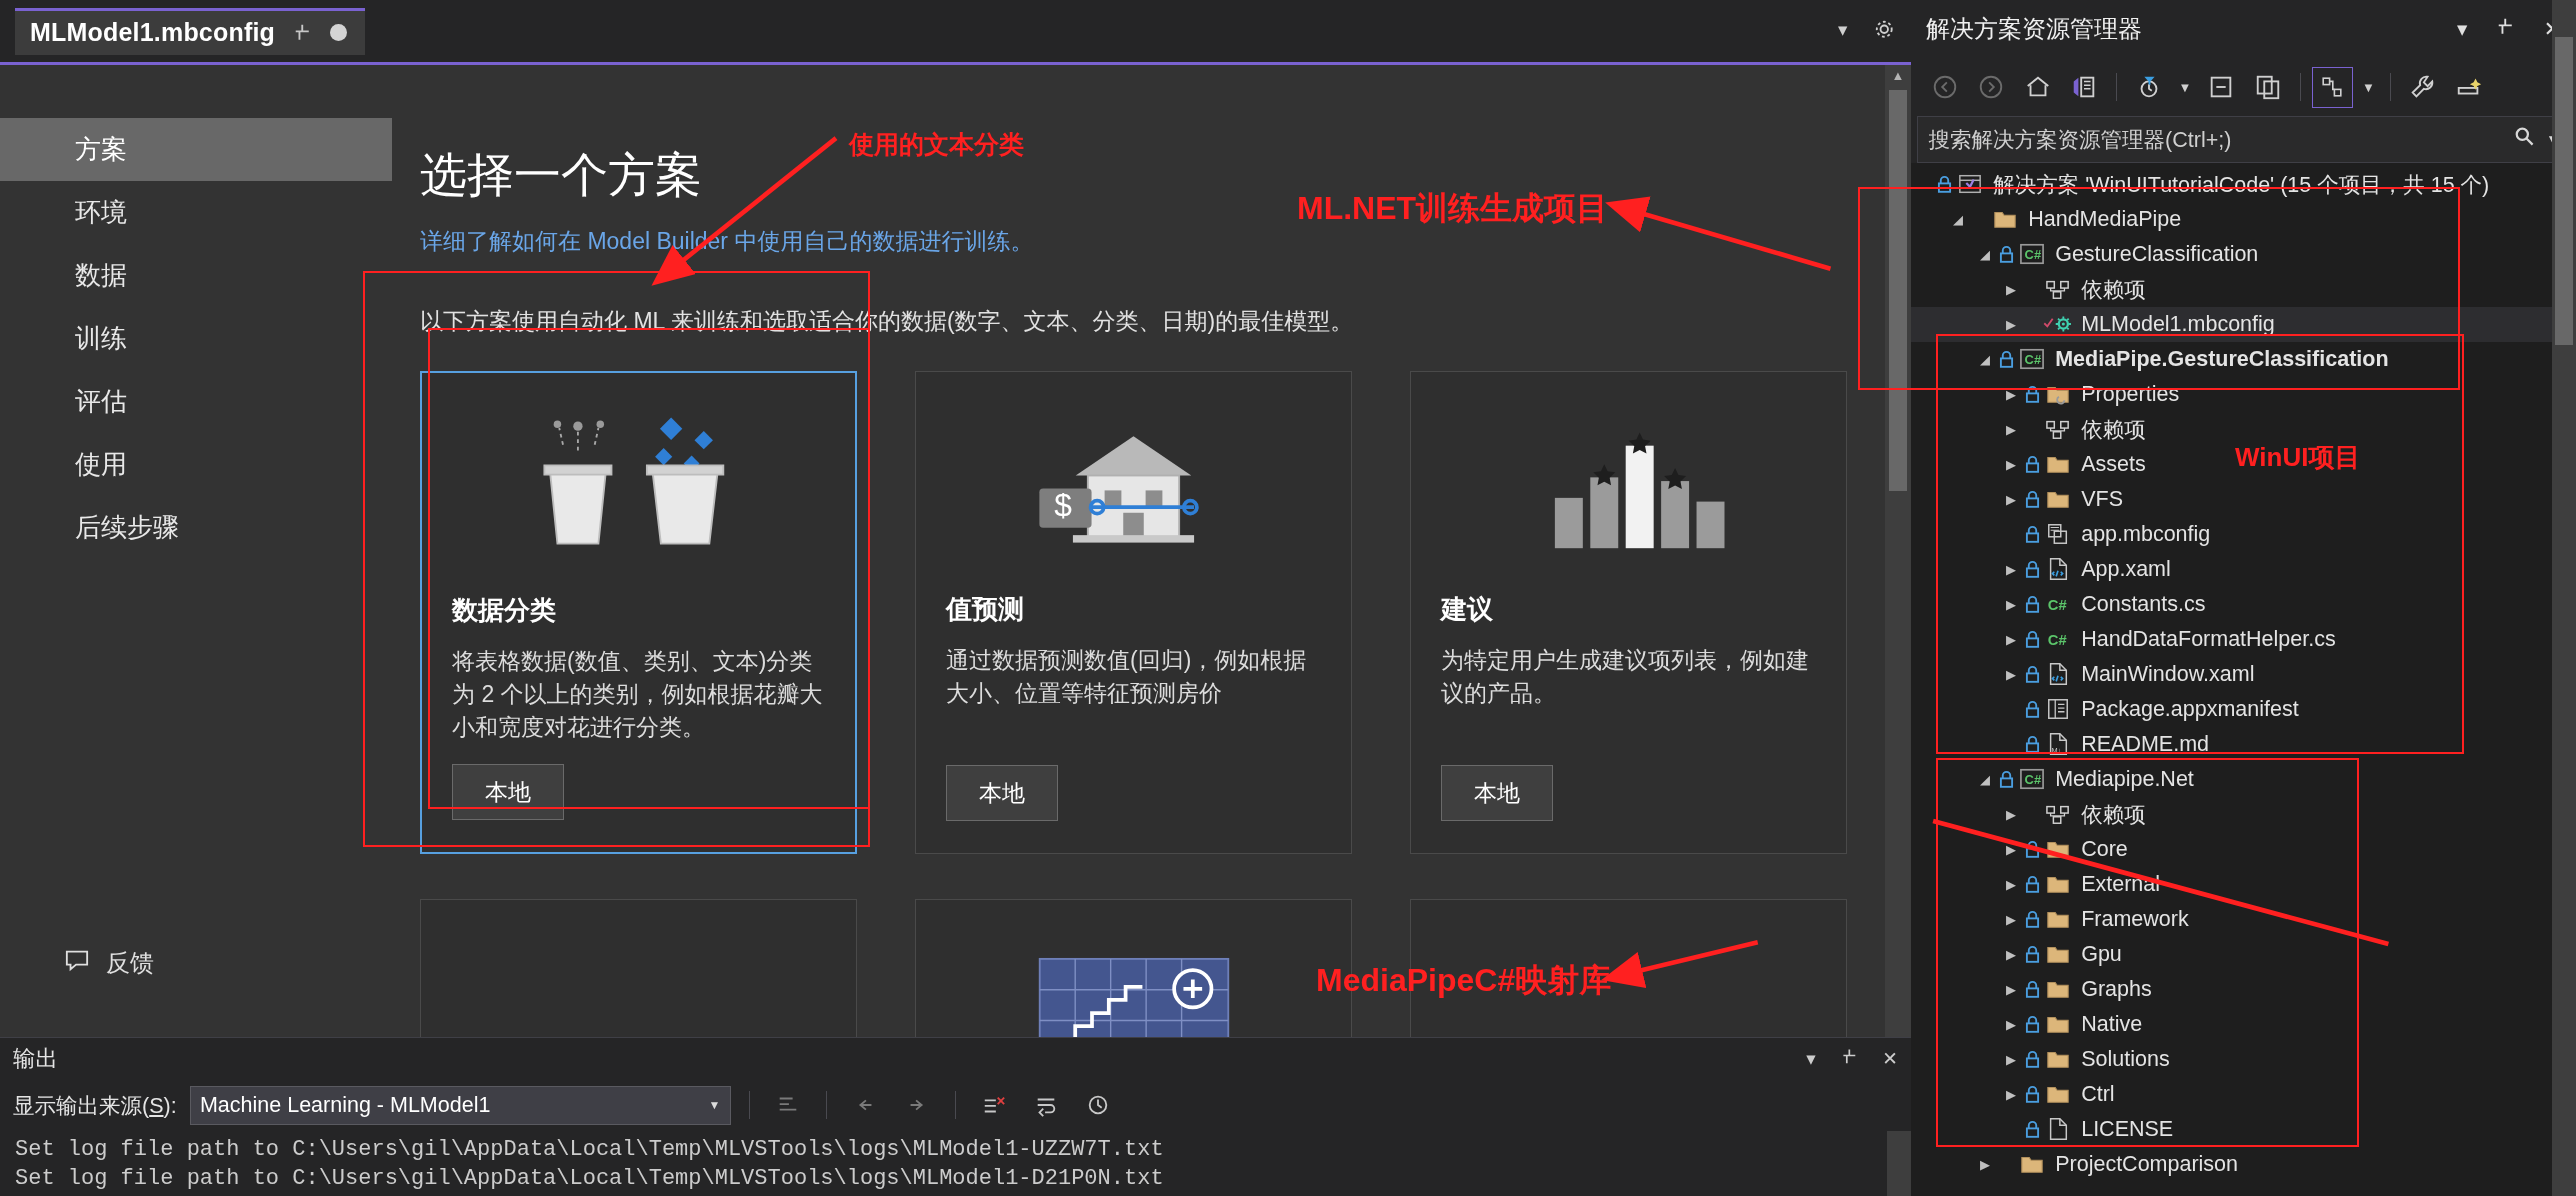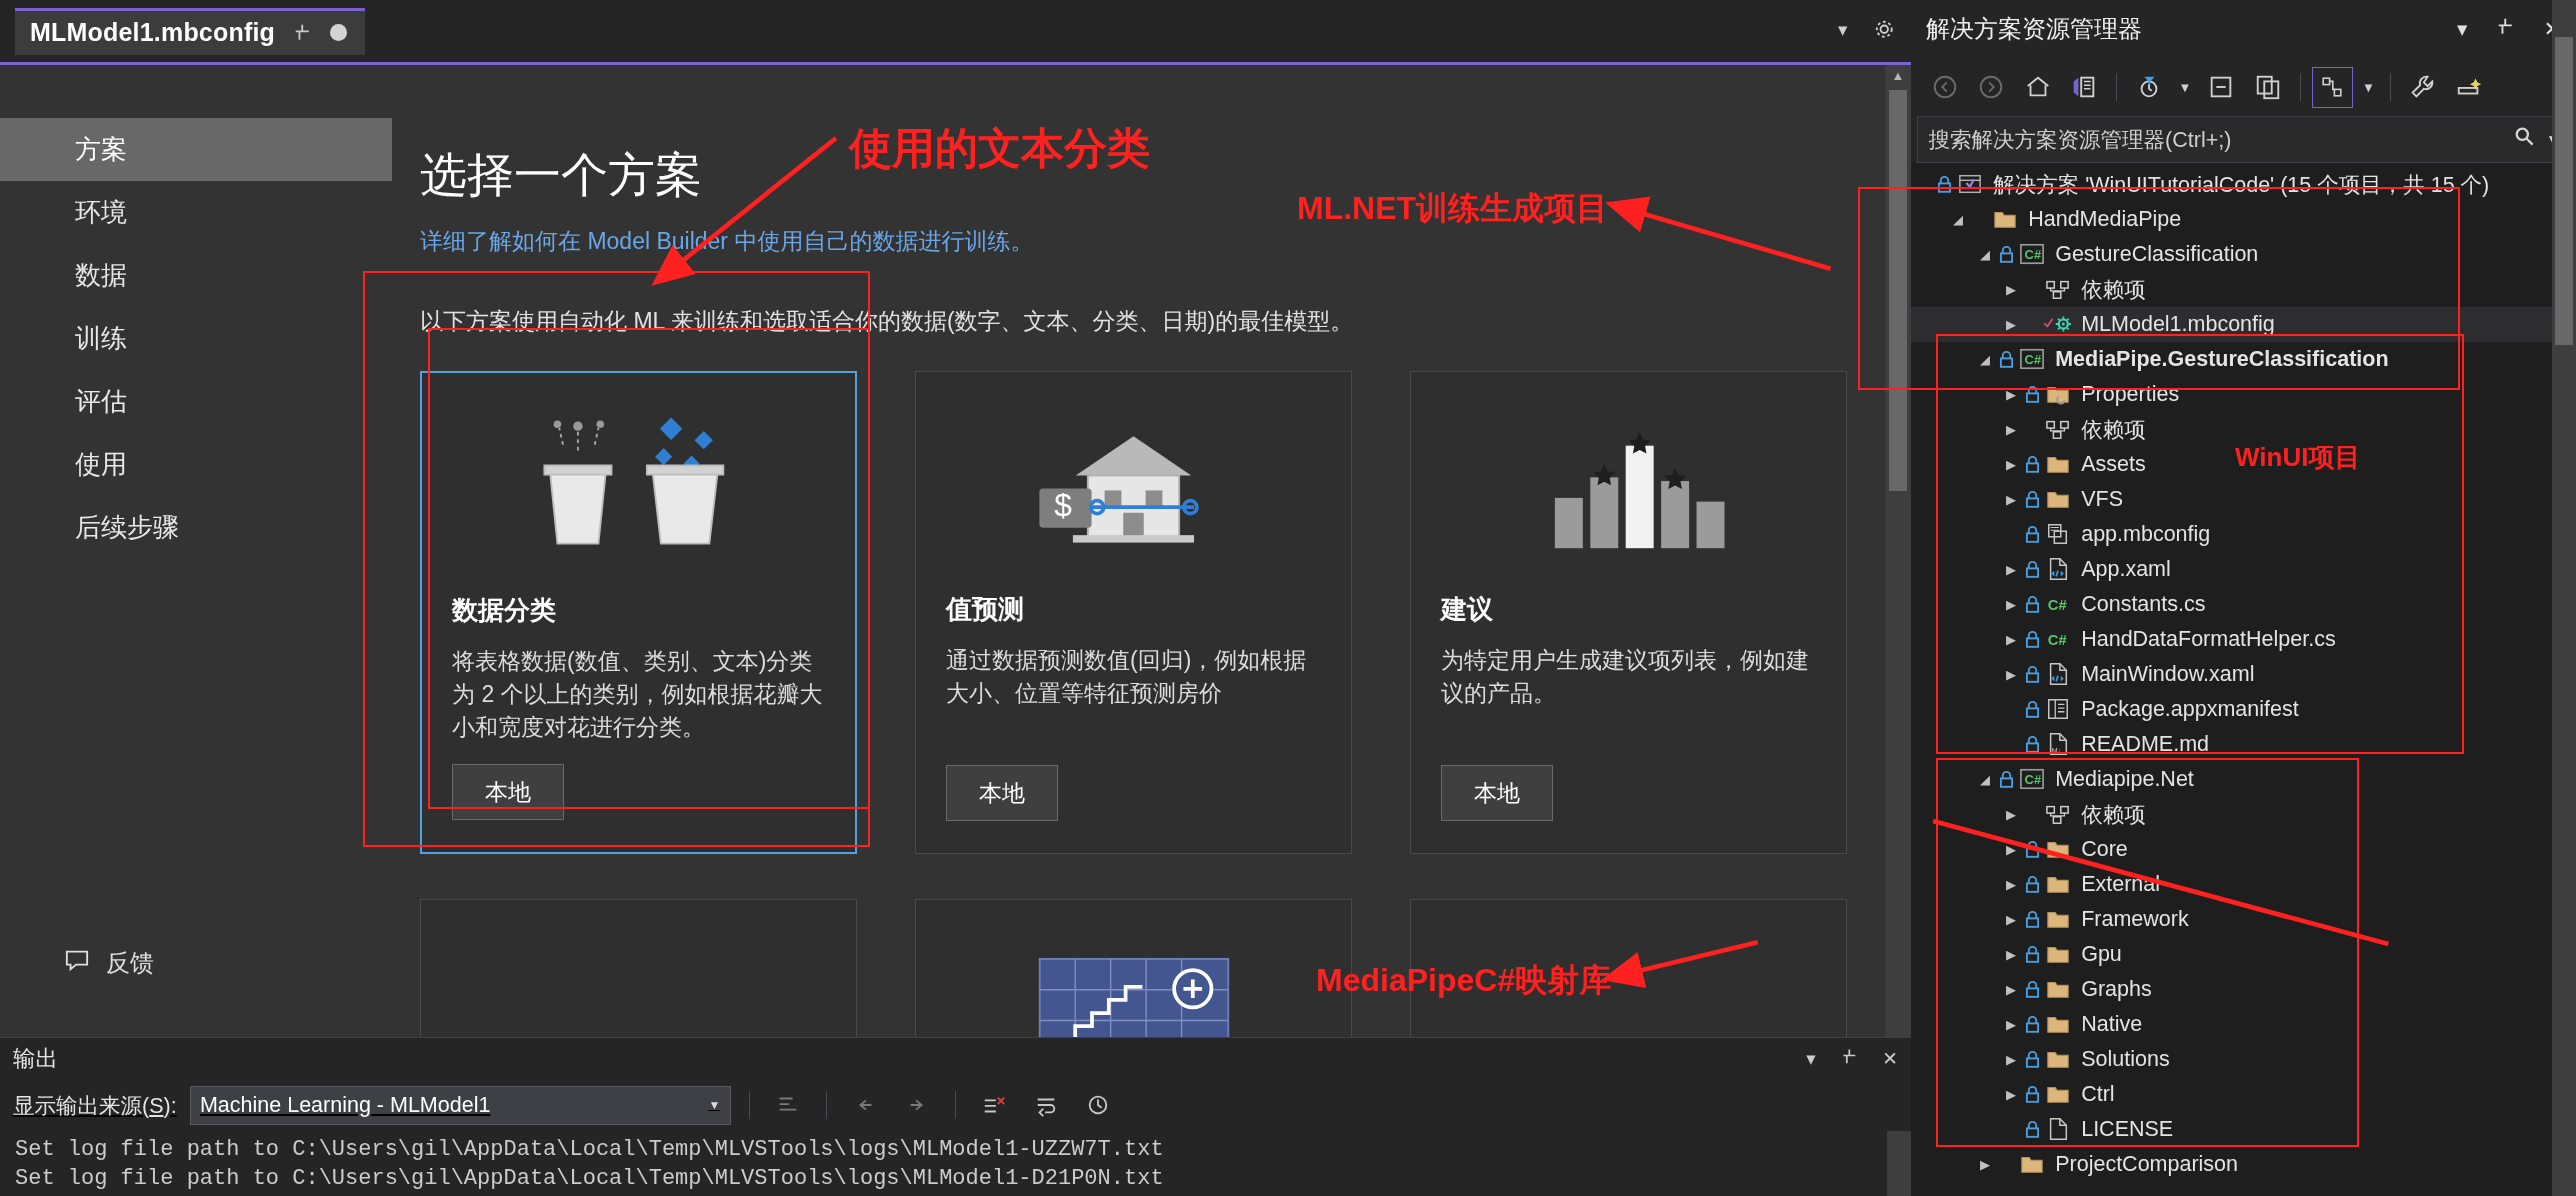--- a/index.html
+++ b/index.html
@@ -73,21 +73,21 @@
   
   .ed-scroll { position: absolute; right: 0; top: 0; width: 26px; bottom: 0; background: #3e3e3e; }
   .ed-scroll .up, .ed-scroll .dn { height: 26px; color: #b4b4b4; font-size: 13px; display: flex; align-items: center; justify-content: center; }
   .ed-thumb { position: absolute; left: 3.7px; right: 3.7px; top: 28px; height: 401px; background: #686868; }
 
   
   .output { height: 159px; flex: 0 0 159px; background: #252526; border-top: 1.9px solid #3f3f46; position: relative; }
   .out-head { height: 41px; display: flex; align-items: center; padding: 0 13px; }
   .out-title { color: #e4e4e4; font-size: 22.4px; }
   .out-head-right { margin-left: auto; display: flex; gap: 24px; align-items: center; color: #cccccc; font-size: 18.7px; }
-  .out-toolbar { height: 52px; display: flex; align-items: center; gap: 13px; padding: 0 13px; text-decoration: underline; }
+  .out-toolbar { height: 52px; display: flex; align-items: center; gap: 13px; padding: 0 13px; }
   .out-label { color: #e4e4e4; font-size: 21.5px; }
   .out-label u { text-decoration: underline; }
   .out-combo {
     width: 541px; height: 39px; background: #3f3f46; border: 0.9px solid #5a5a60;
     display: flex; align-items: center; padding: 0 9.3px; color: #ffffff; font-size: 21.5px;
   }
   .out-combo .caret { margin-left: auto; font-size: 12px; color: #dcdcdc; }
   .sepv { width: 0.9px; height: 28px; background: #4a4a50; margin: 0 5.6px; }
   .obtn { width: 39px; height: 35px; display: flex; align-items: center; justify-content: center; color: #bdbdbd; }
   .out-log { padding: 3.7px 15px; font-family: "Liberation Mono", "DejaVu Sans Mono", monospace; font-size: 22px; color: #cccccc; line-height: 1.32; }
@@ -877,21 +877,21 @@
       <div class="se-thumb"></div>
     </div>
   </div>
 
   <div class="rbox" style="left:363px;top:271px;width:507px;height:576px;"></div>
   <div class="rbox" style="left:428px;top:328px;width:442px;height:481px;"></div>
   <div class="rbox" style="left:1858px;top:187px;width:602px;height:203px;"></div>
   <div class="rbox" style="left:1936px;top:334px;width:528px;height:420px;"></div>
   <div class="rbox" style="left:1936px;top:758px;width:423px;height:389px;"></div>
 
-  <div class="anno" style="left:849px;top:120px;font-size:43px;">使用的文本分类</div>
+  <div class="anno" style="left:849px;top:128px;font-size:25px;">使用的文本分类</div>
   <div class="anno" style="left:1297px;top:187px;font-size:32px;">ML.NET训练生成项目</div>
   <div class="anno" style="left:2235px;top:440px;font-size:26px;">WinUI项目</div>
   <div class="anno" style="left:1316px;top:959px;font-size:32px;">MediaPipeC#映射库</div>
 
   <svg class="arrows" viewBox="0 0 2761 1282" width="2576" height="1196">
     <defs>
       <marker id="ah" markerWidth="10" markerHeight="10" refX="7" refY="4" orient="auto">
         <path d="M0,0 L9,4 L0,8 z" fill="#ff2020"></path>
       </marker>
     </defs>

